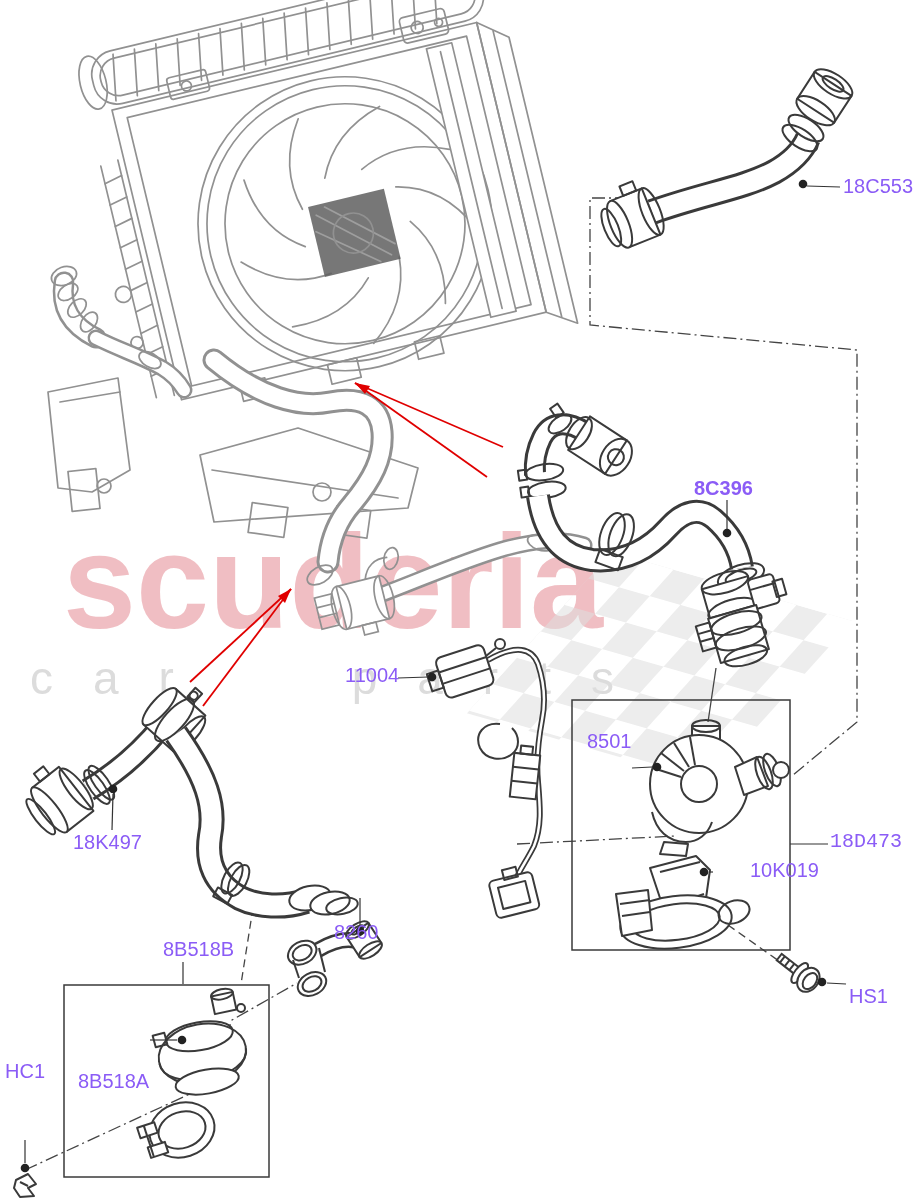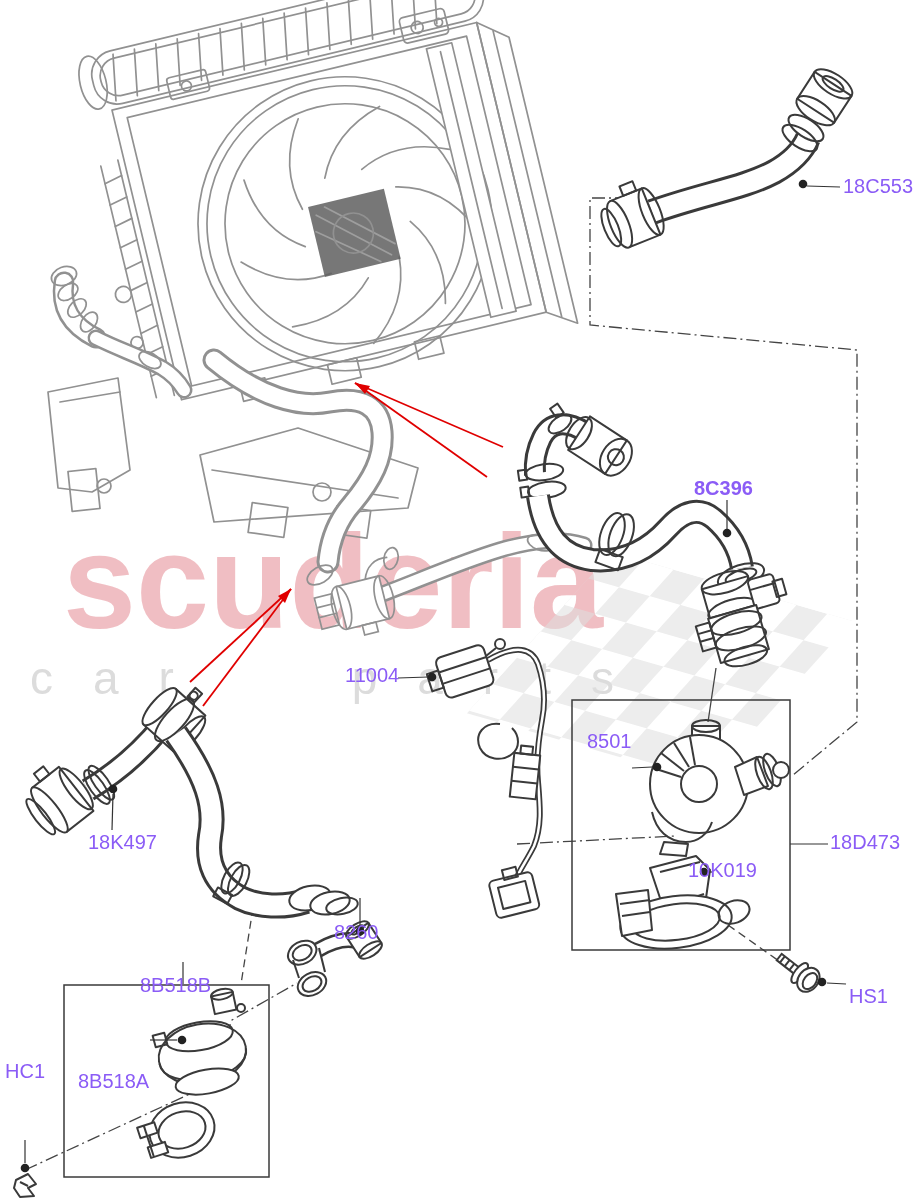--- a/index.html
+++ b/index.html
@@ -410,22 +410,22 @@
         <circle cx="182" cy="1040" r="4.3" stroke="none"></circle>
     <line x1="25" y1="1140" x2="25" y2="1163"></line>
         <circle cx="25" cy="1168" r="4.3" stroke="none"></circle>
   </g>
 </svg>
 
 <div class="part-label" style="left:843px;top:175px;">18C553</div>
 <div class="part-label" style="left:694px;top:477px;font-weight:bold;">8C396</div>
 <div class="part-label" style="left:345px;top:664px;">11004</div>
 <div class="part-label" style="left:587px;top:730px;">8501</div>
-<div class="part-label" style="left:830px;top:831px;">18D473</div>
-<div class="part-label" style="left:688px;top:859px;">10K019</div>
+<div class="part-label" style="left:830px;top:831px;font-family:Liberation Mono, monospace;">18D473</div>
+<div class="part-label" style="left:750px;top:859px;">10K019</div>
 <div class="part-label" style="left:849px;top:969px;margin-top:16px;">HS1</div>
-<div class="part-label" style="left:88px;top:831px;">18K497</div>
+<div class="part-label" style="left:73px;top:831px;">18K497</div>
 <div class="part-label" style="left:334px;top:921px;">8260</div>
-<div class="part-label" style="left:140px;top:938px;margin-top:36px;">8B518B</div>
+<div class="part-label" style="left:163px;top:938px;">8B518B</div>
 <div class="part-label" style="left:78px;top:1070px;">8B518A</div>
 <div class="part-label" style="left:5px;top:1060px;">HC1</div>
 
 </div>
 
 </body></html>

